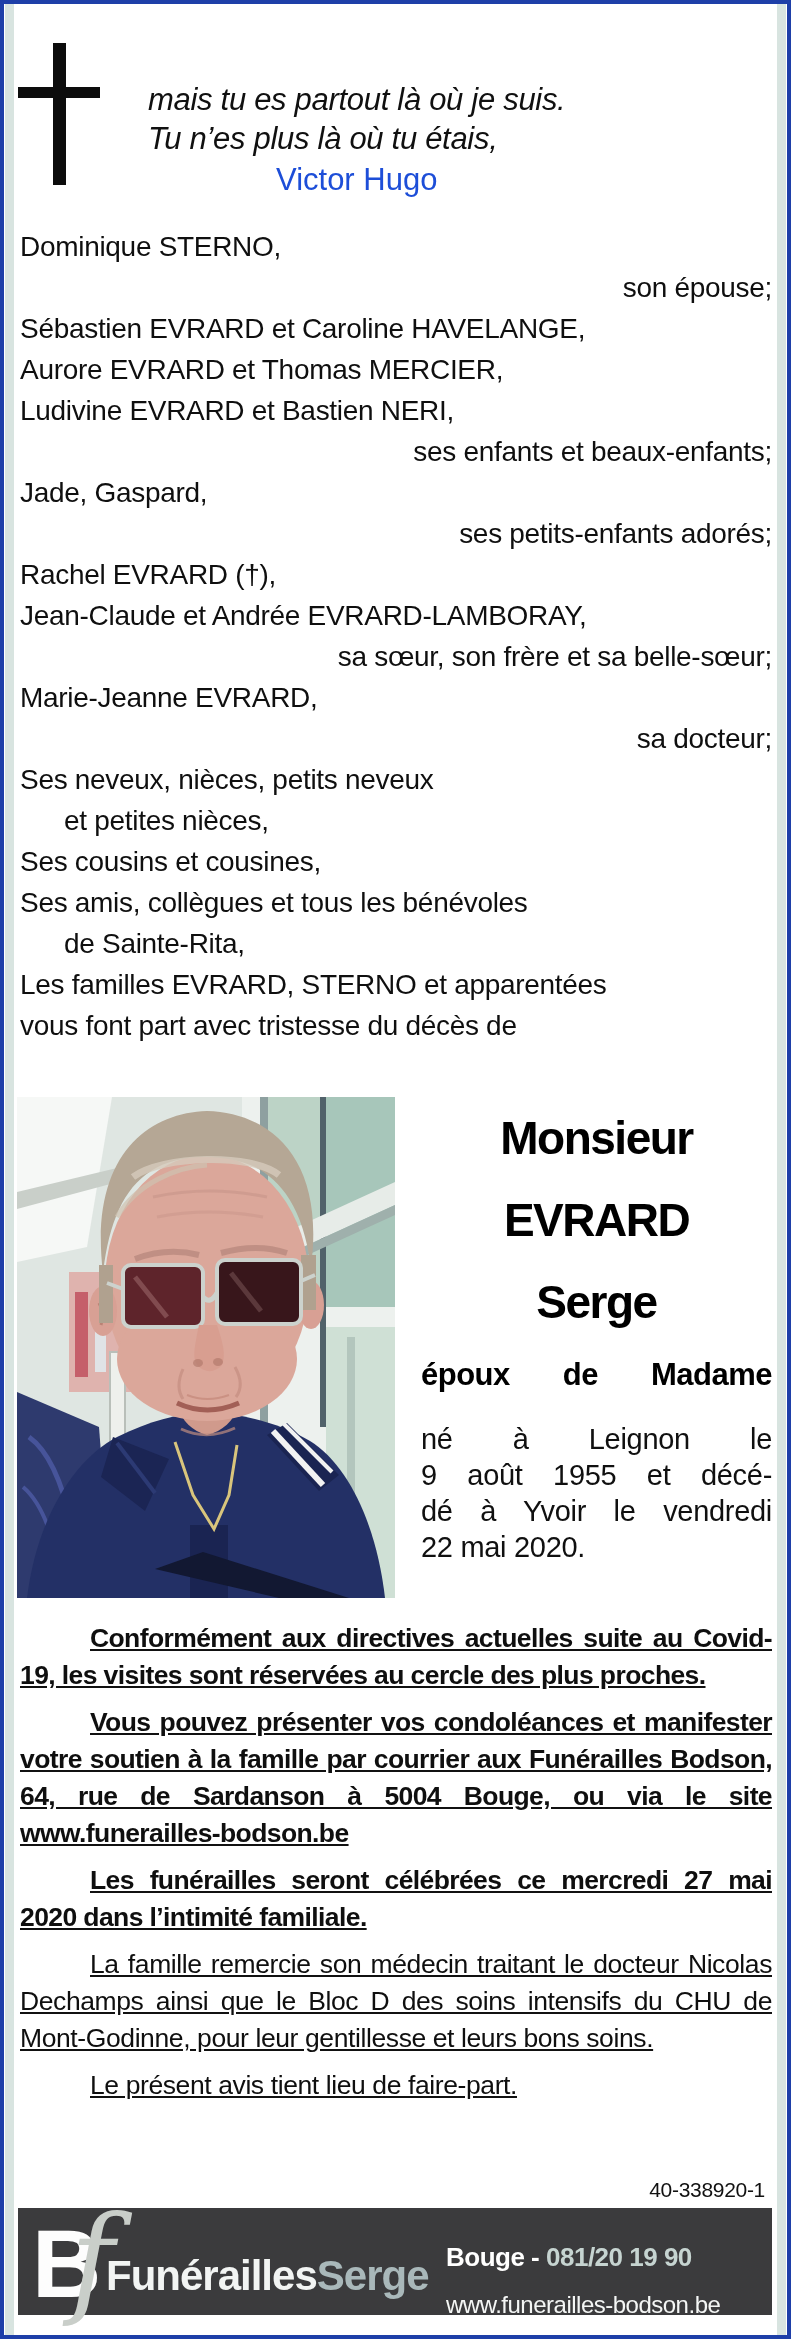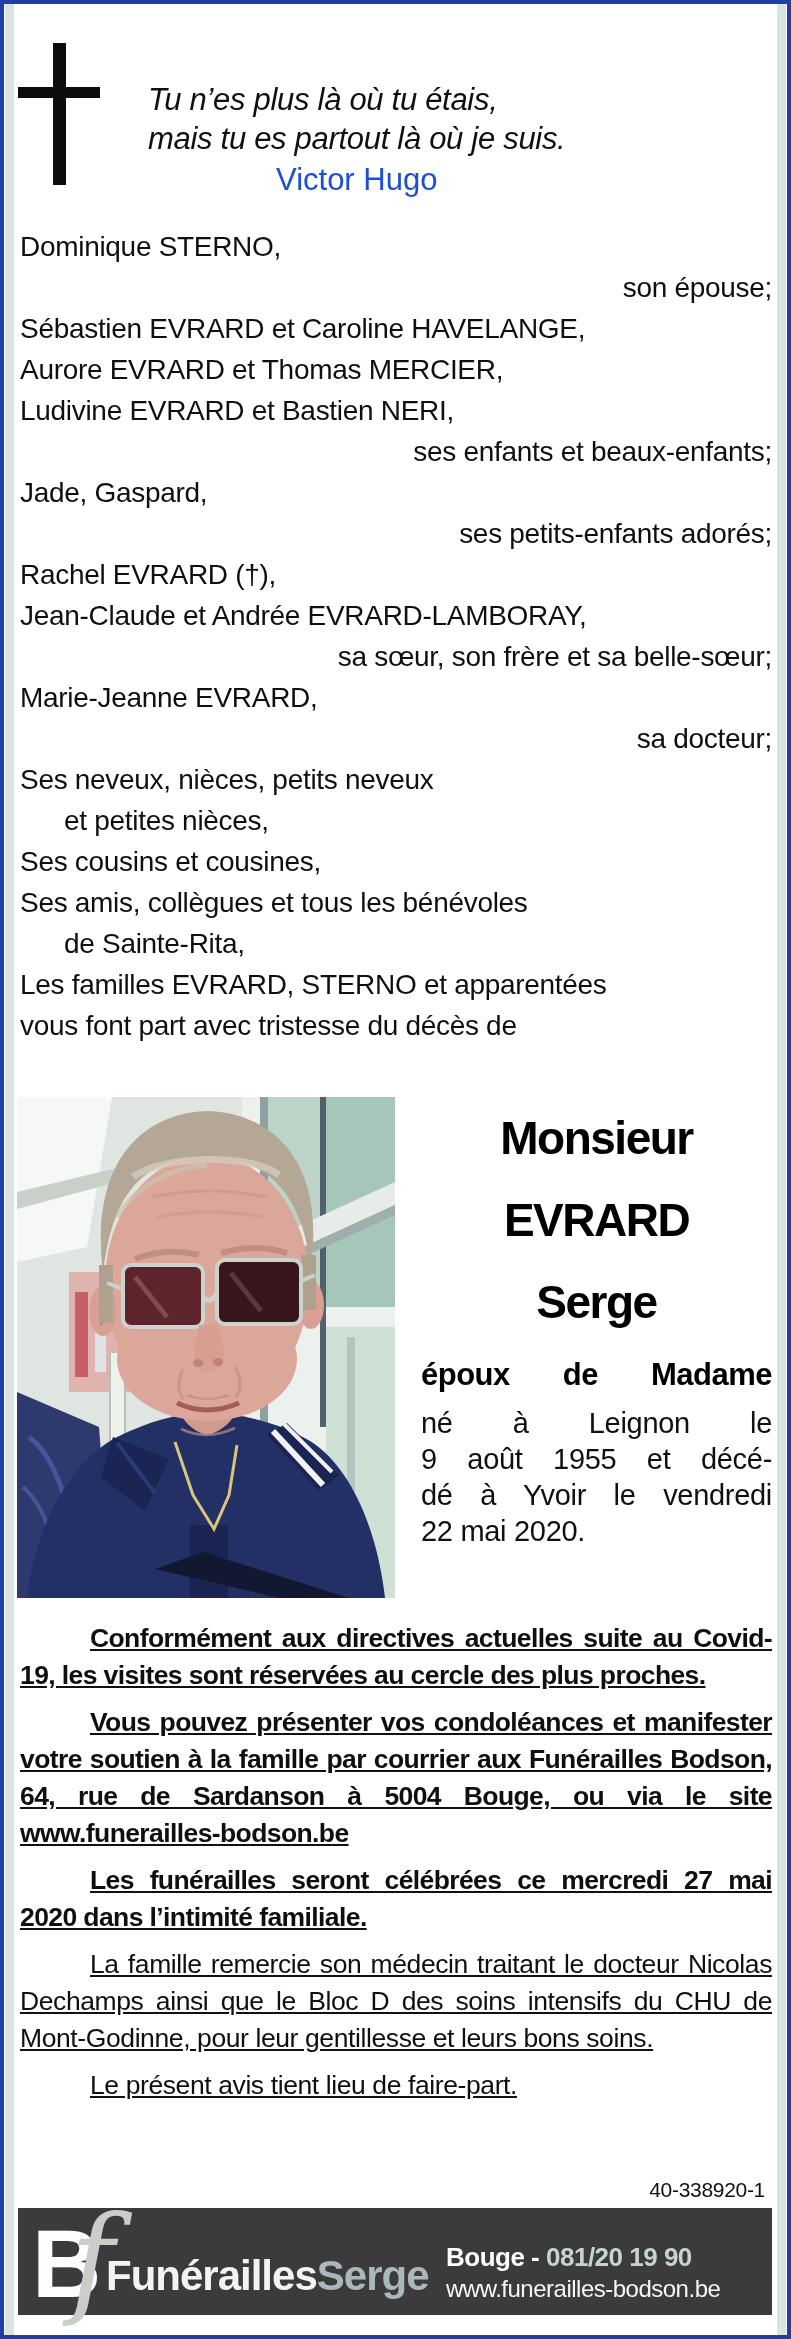--- a/index.html
+++ b/index.html
@@ -30,21 +30,21 @@
   .fl.ind{padding-left:44px;}
 
   
   .deceased{position:absolute;left:13px;right:15px;top:1093px;display:flex;align-items:flex-start;}
   .photo{width:378px;height:501px;flex:none;overflow:hidden;background:#dfe6e2;}
   .photo svg{display:block;}
   .title-col{flex:1;margin-left:26px;color:#000;}
   .t1{font-size:46px;font-weight:bold;line-height:82px;text-align:center;letter-spacing:-1.5px;}
   .subwrap{margin-top:12px;}
   .sub{font-size:31px;font-weight:bold;line-height:40px;text-align:justify;text-align-last:justify;letter-spacing:-0.5px;}
-  .bdwrap{margin-top:10px;}
+  .bdwrap{margin-top:26px;}
   .bd{font-size:29px;line-height:36px;text-align:justify;text-align-last:justify;letter-spacing:-0.3px;color:#101010;}
   .bd.last{text-align-last:left;}
 
   
   .paragraphs{position:absolute;left:16px;right:15px;top:1616px;text-decoration:underline;}
   .paragraphs p{margin:0 0 10px 0;font-size:26.5px;line-height:37px;text-align:justify;text-indent:70px;letter-spacing:-0.4px;color:#0f0f0f;}
   .paragraphs p.b{font-weight:bold;letter-spacing:-0.6px;}
   .paragraphs p.noj{text-align:left;}
 
   .ref{position:absolute;right:22px;top:2174px;font-size:21px;letter-spacing:-0.3px;color:#111;}
@@ -52,39 +52,39 @@
   
   .footer{position:absolute;left:14px;right:15px;top:2204px;height:107px;background:#3b3b3d;}
   .logoB{position:absolute;left:14px;top:8px;font-size:96px;line-height:96px;font-weight:bold;color:#fdfdfd;}
   .logoF{position:absolute;left:52px;top:-8px;font-size:120px;line-height:120px;font-family:"DejaVu Serif", serif;font-style:italic;color:#c9cec9;}
   .brand{position:absolute;left:88px;bottom:18px;font-size:42px;line-height:42px;font-weight:bold;letter-spacing:-1px;white-space:nowrap;}
   .brand .w{color:#f2f4f3;}
   .brand .g{color:#a9b8ba;}
   .contact{position:absolute;left:428px;top:34px;white-space:nowrap;}
   .contact .c1{font-size:26px;line-height:30px;font-weight:bold;letter-spacing:-0.5px;color:#ffffff;}
   .contact .c1 .ph{color:#c6d4d1;}
-  .contact .c2{font-size:24px;line-height:30px;margin-top:2px;letter-spacing:-0.5px;color:#f4f6f5;}
+  .contact .c2{font-size:24px;line-height:30px;margin-top:18px;letter-spacing:-0.5px;color:#f4f6f5;}
 </style>
 </head>
 <body>
 
 <div class="page">
   <div class="strip left"></div>
   <div class="strip right"></div>
 
   <div class="cross">
     <svg width="82" height="142" viewBox="0 0 82 142" xmlns="http://www.w3.org/2000/svg">
       <rect x="35" y="0" width="13" height="142" fill="#0c0c0c"></rect>
       <rect x="0" y="44" width="82" height="11" fill="#0c0c0c"></rect>
     </svg>
   </div>
 
   <div class="quote">
+    <div class="qline">mais tu es partout là où je suis.</div>
     <div class="qline">Tu n’es plus là où tu étais,</div>
-    <div class="qline">mais tu es partout là où je suis.</div>
     <div class="qauthor">Victor Hugo</div>
   </div>
 
   <div class="family">
     <div class="fl">Dominique STERNO,</div>
     <div class="fl r">son épouse;</div>
     <div class="fl">Sébastien EVRARD et Caroline HAVELANGE,</div>
     <div class="fl">Aurore EVRARD et Thomas MERCIER,</div>
     <div class="fl">Ludivine EVRARD et Bastien NERI,</div>
     <div class="fl r">ses enfants et beaux-enfants;</div>

